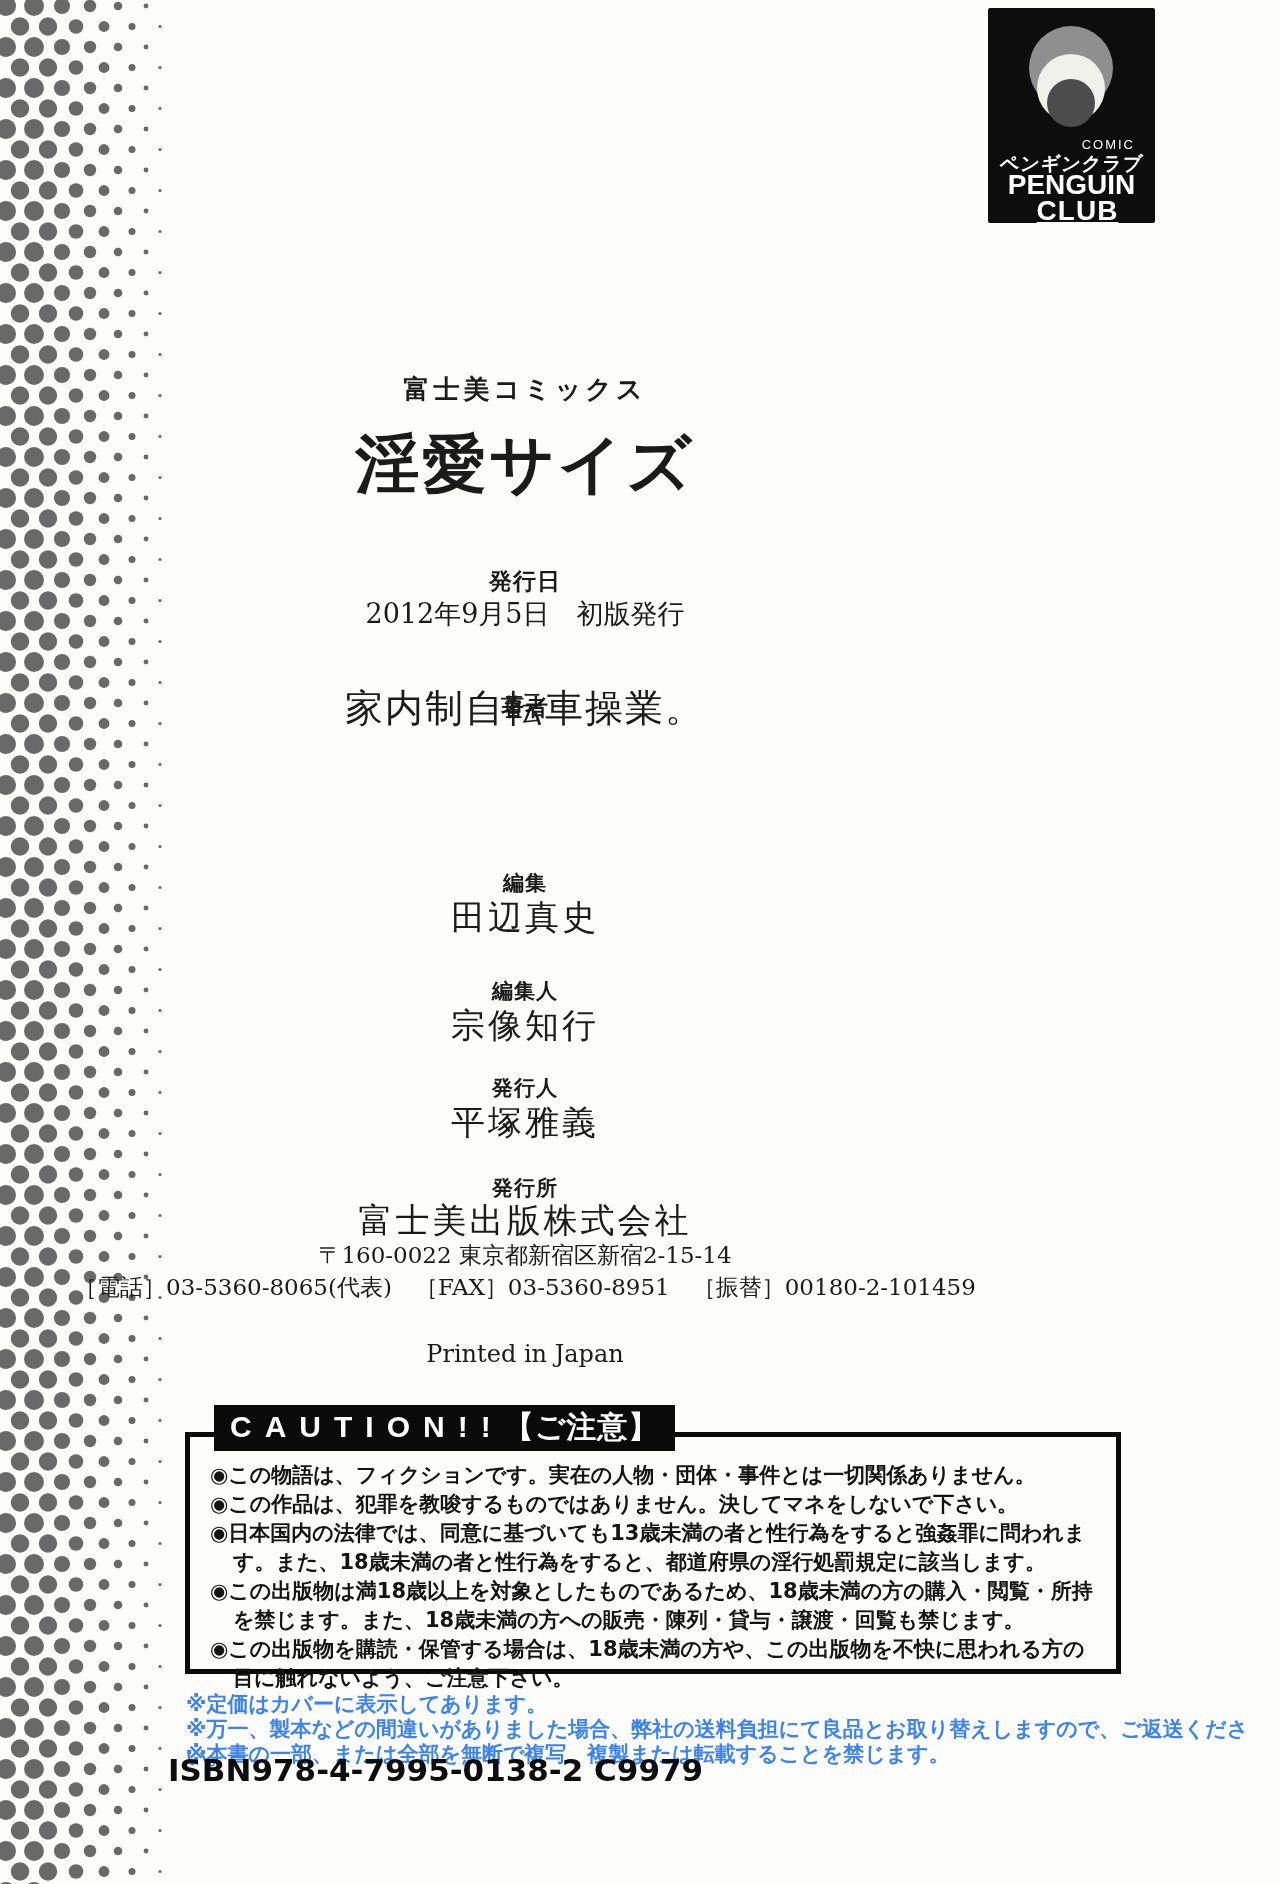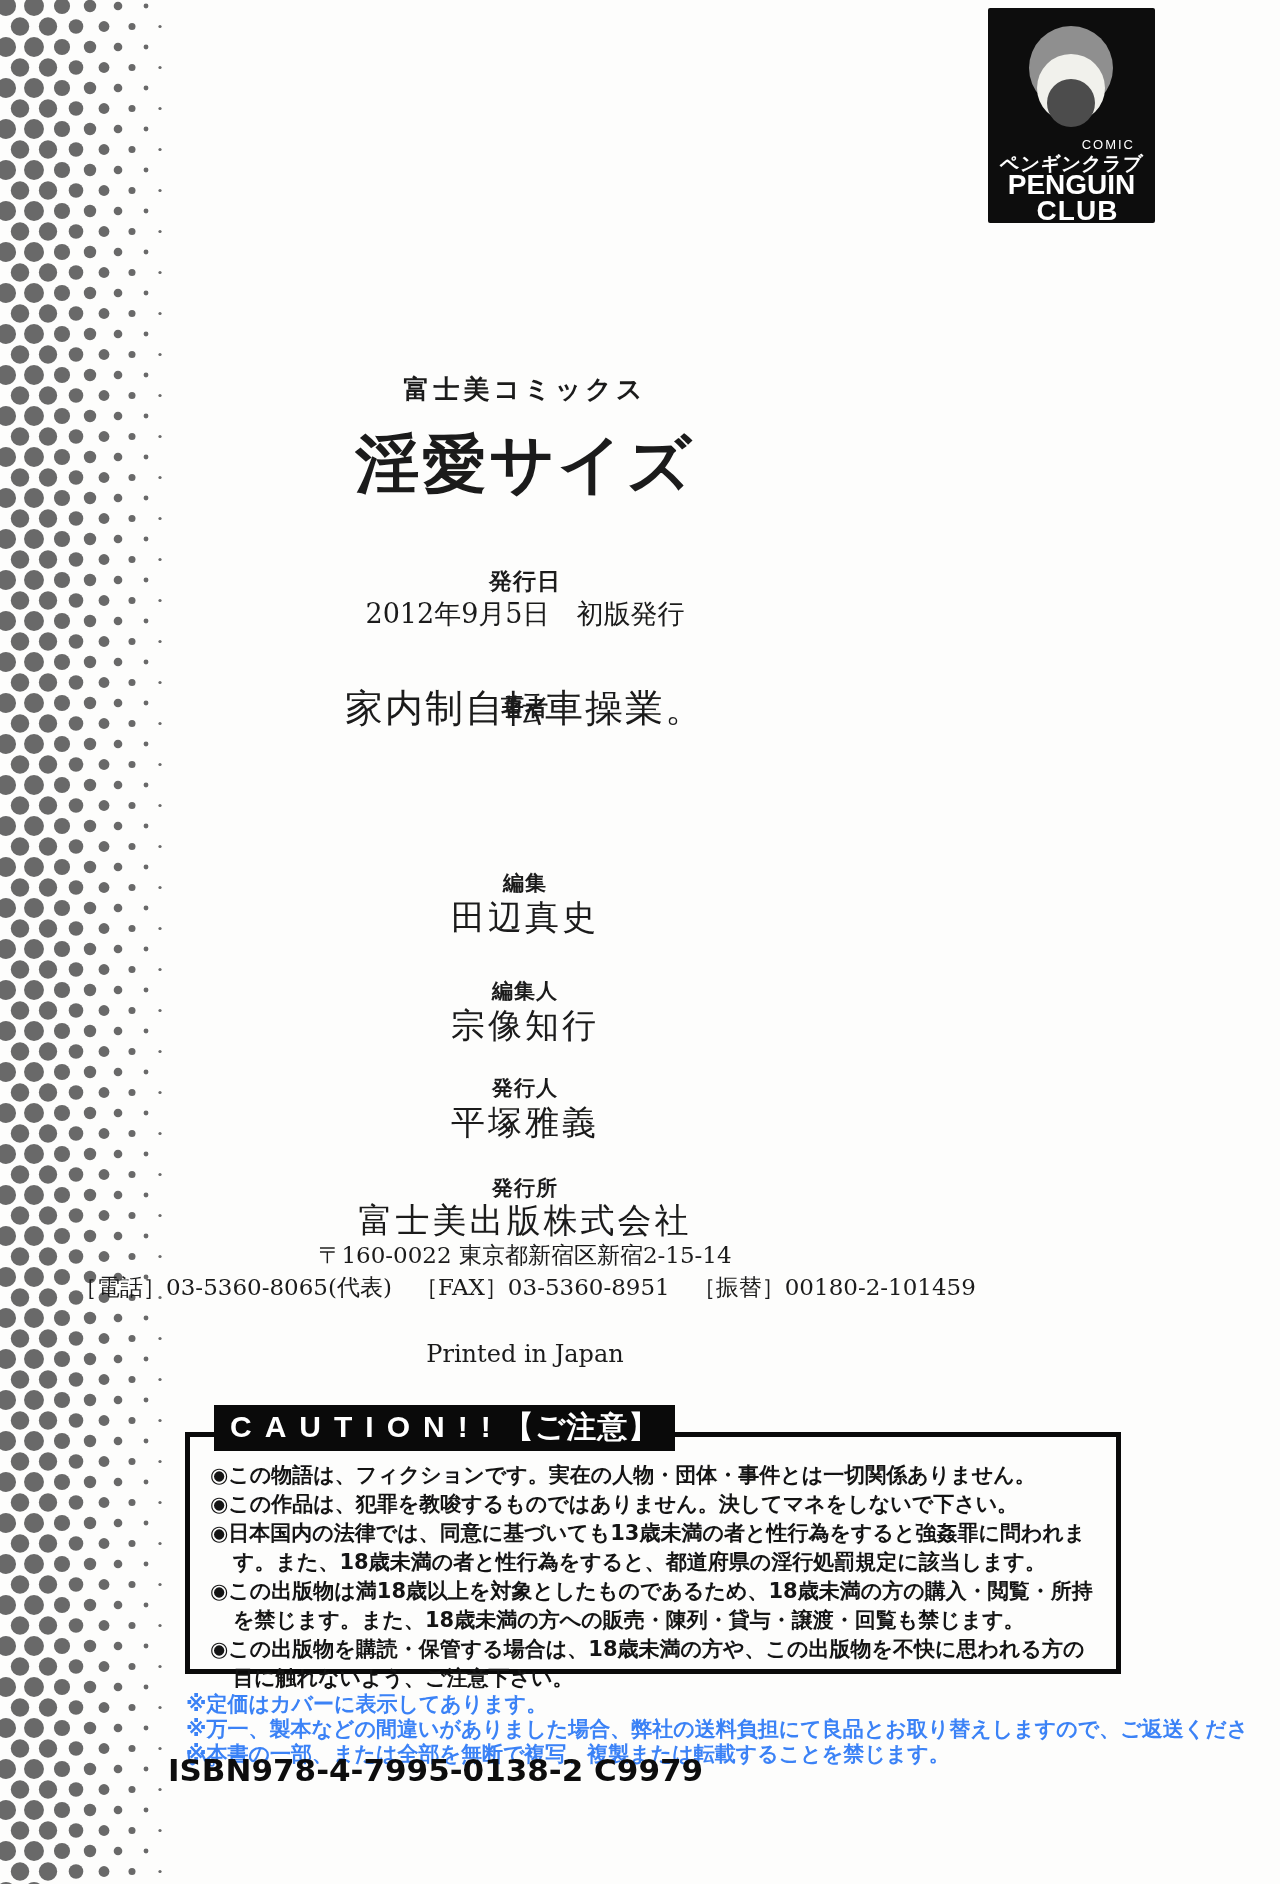--- a/index.html
+++ b/index.html
@@ -43,21 +43,21 @@
   .logo-penguin{
     position:absolute;left:0;top:163px;width:167px;
     text-align:center;color:#fff;
     font-family:"Liberation Sans","DejaVu Sans",sans-serif;
     font-weight:900;font-size:28px;letter-spacing:0px;line-height:28px;
   }
   .logo-club{
     position:absolute;left:0;top:190px;width:179px;
     text-align:center;color:#fff;
     font-family:"Liberation Sans","DejaVu Sans",sans-serif;
-    font-weight:900;font-size:28px;letter-spacing:1px;line-height:26px;
+    font-weight:900;font-size:28px;letter-spacing:1px;line-height:26px;text-decoration:underline;
   }
 
   
   .col{position:absolute;left:0;width:1050px;text-align:center;}
   .gothic{font-family:"DejaVu Sans","Liberation Sans",sans-serif;font-weight:bold;}
   .serif{font-family:"DejaVu Serif","Liberation Serif",serif;}
 
   .imprint{top:372px;font-size:26px;letter-spacing:4px;}
   .book-title{top:421px;font-size:64px;font-weight:900;letter-spacing:3px;}
   .lbl{font-size:23px;letter-spacing:1px;}

